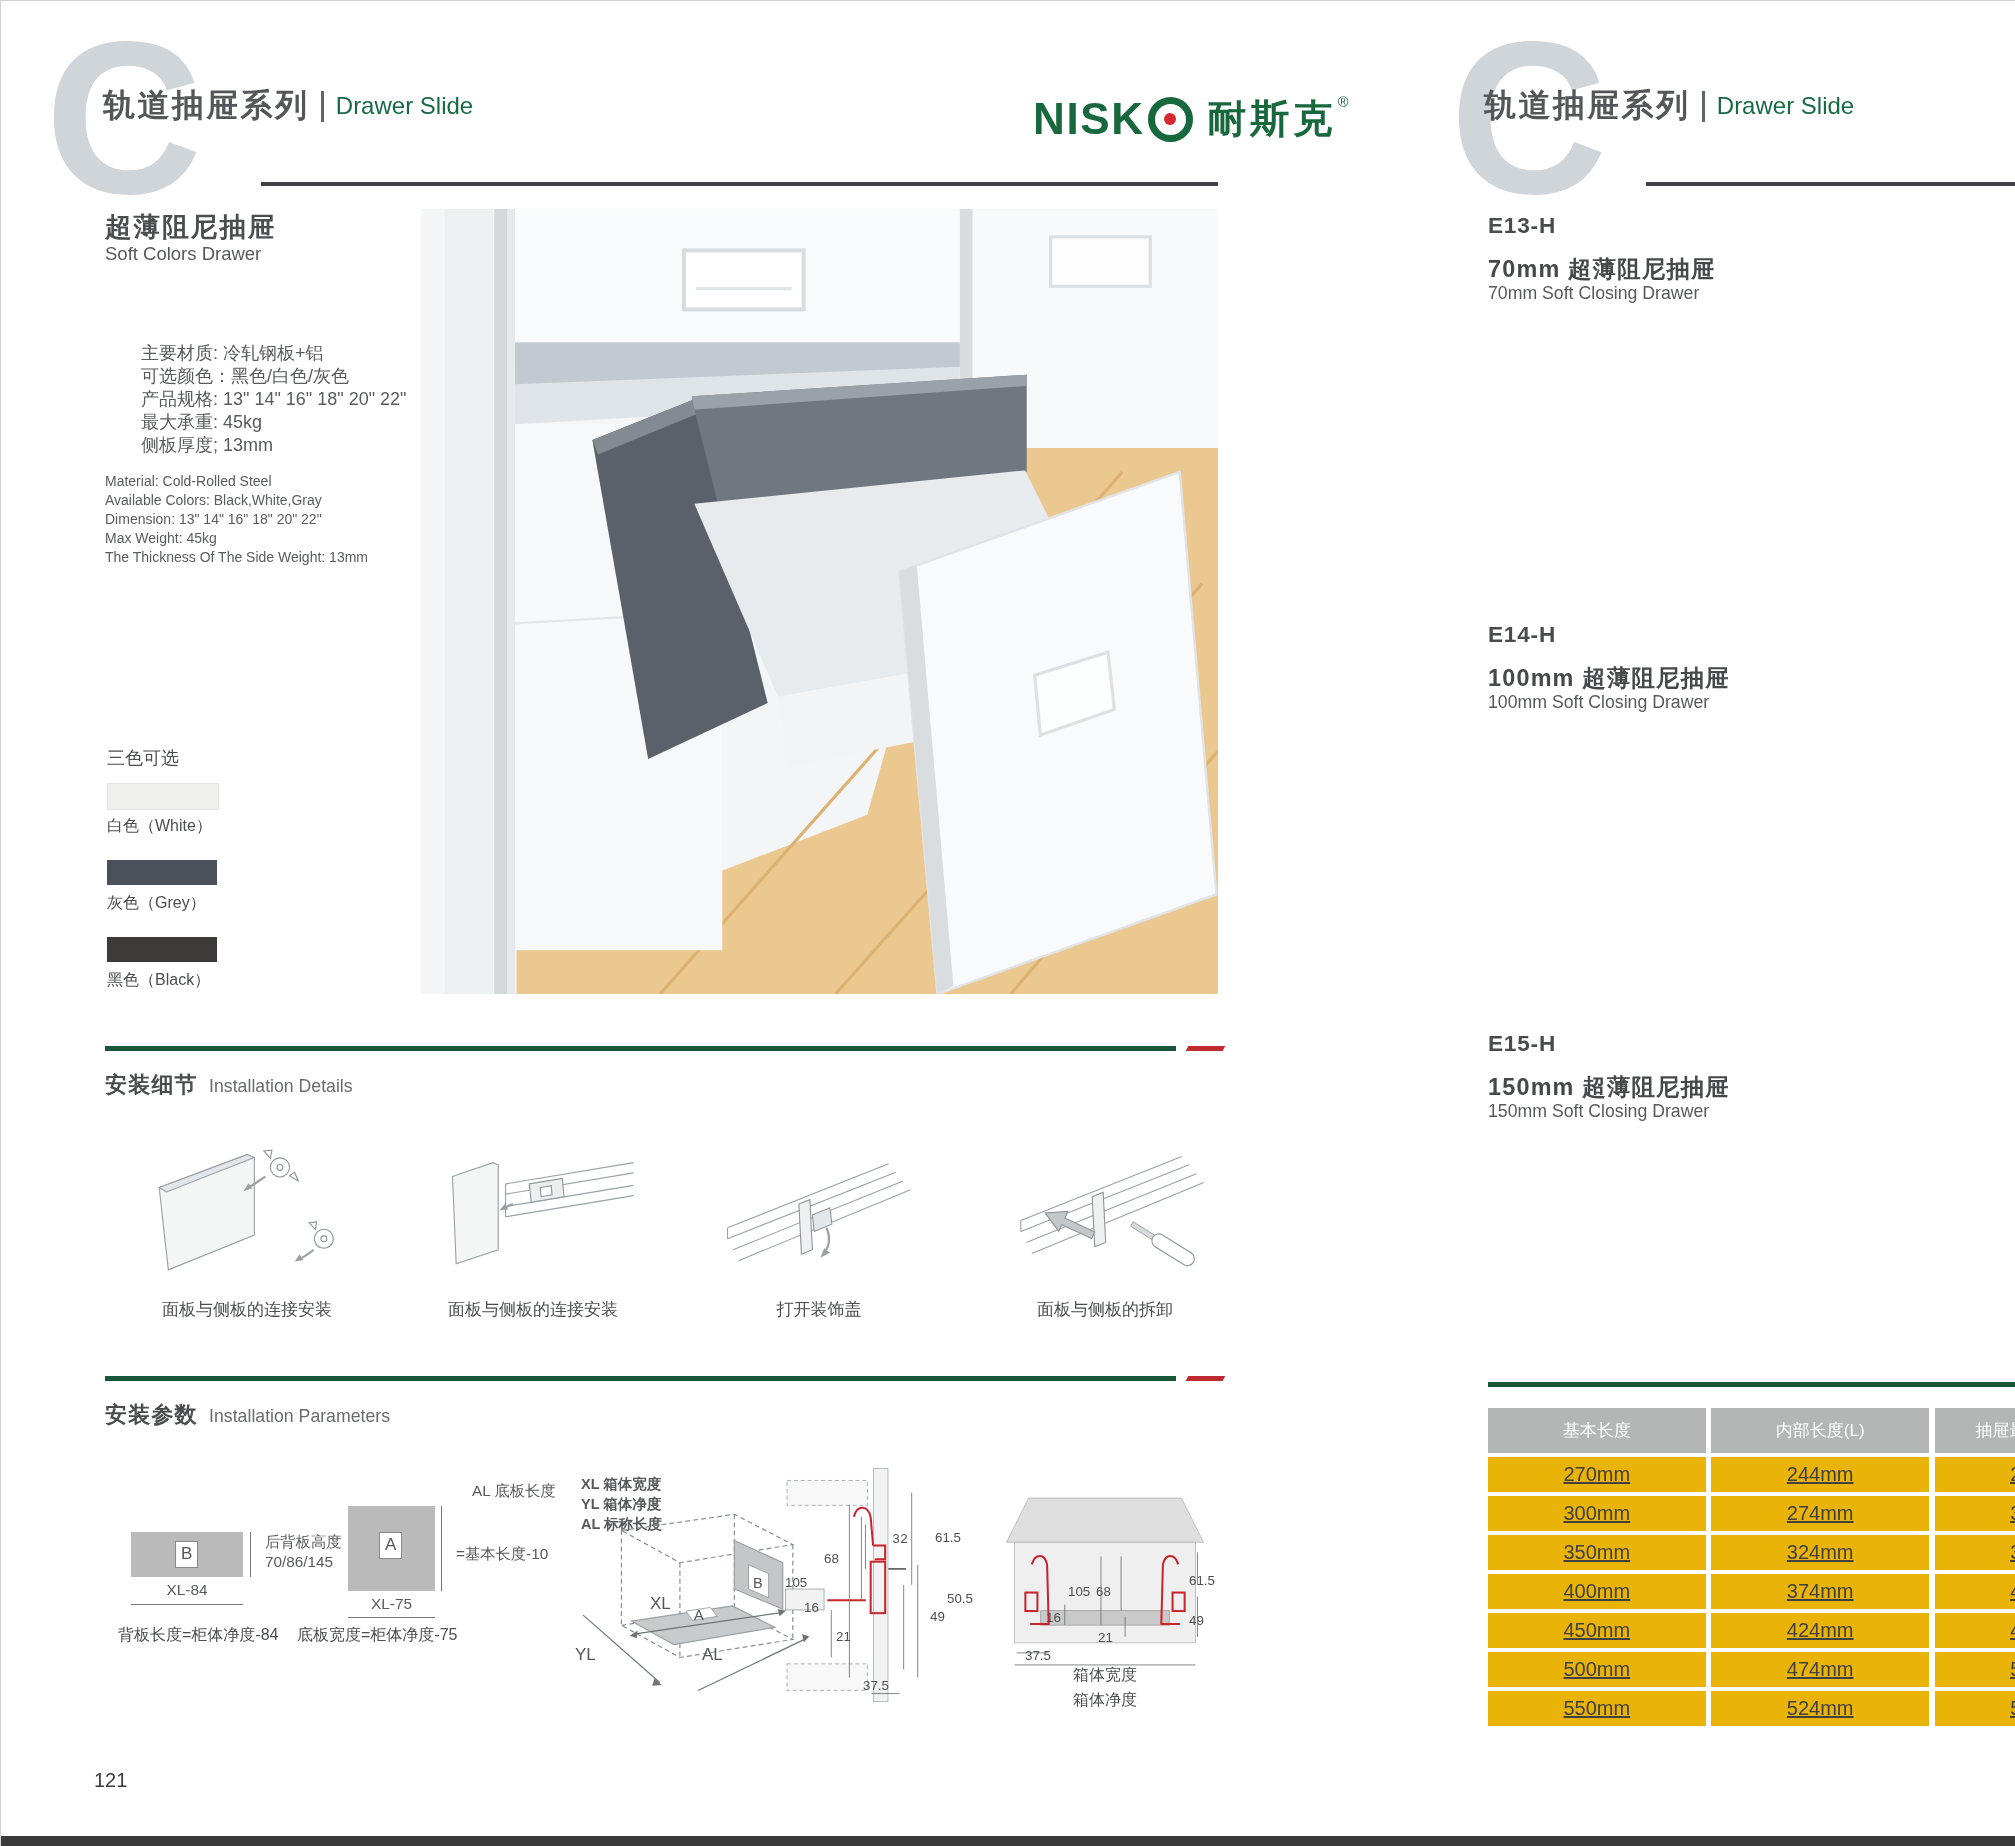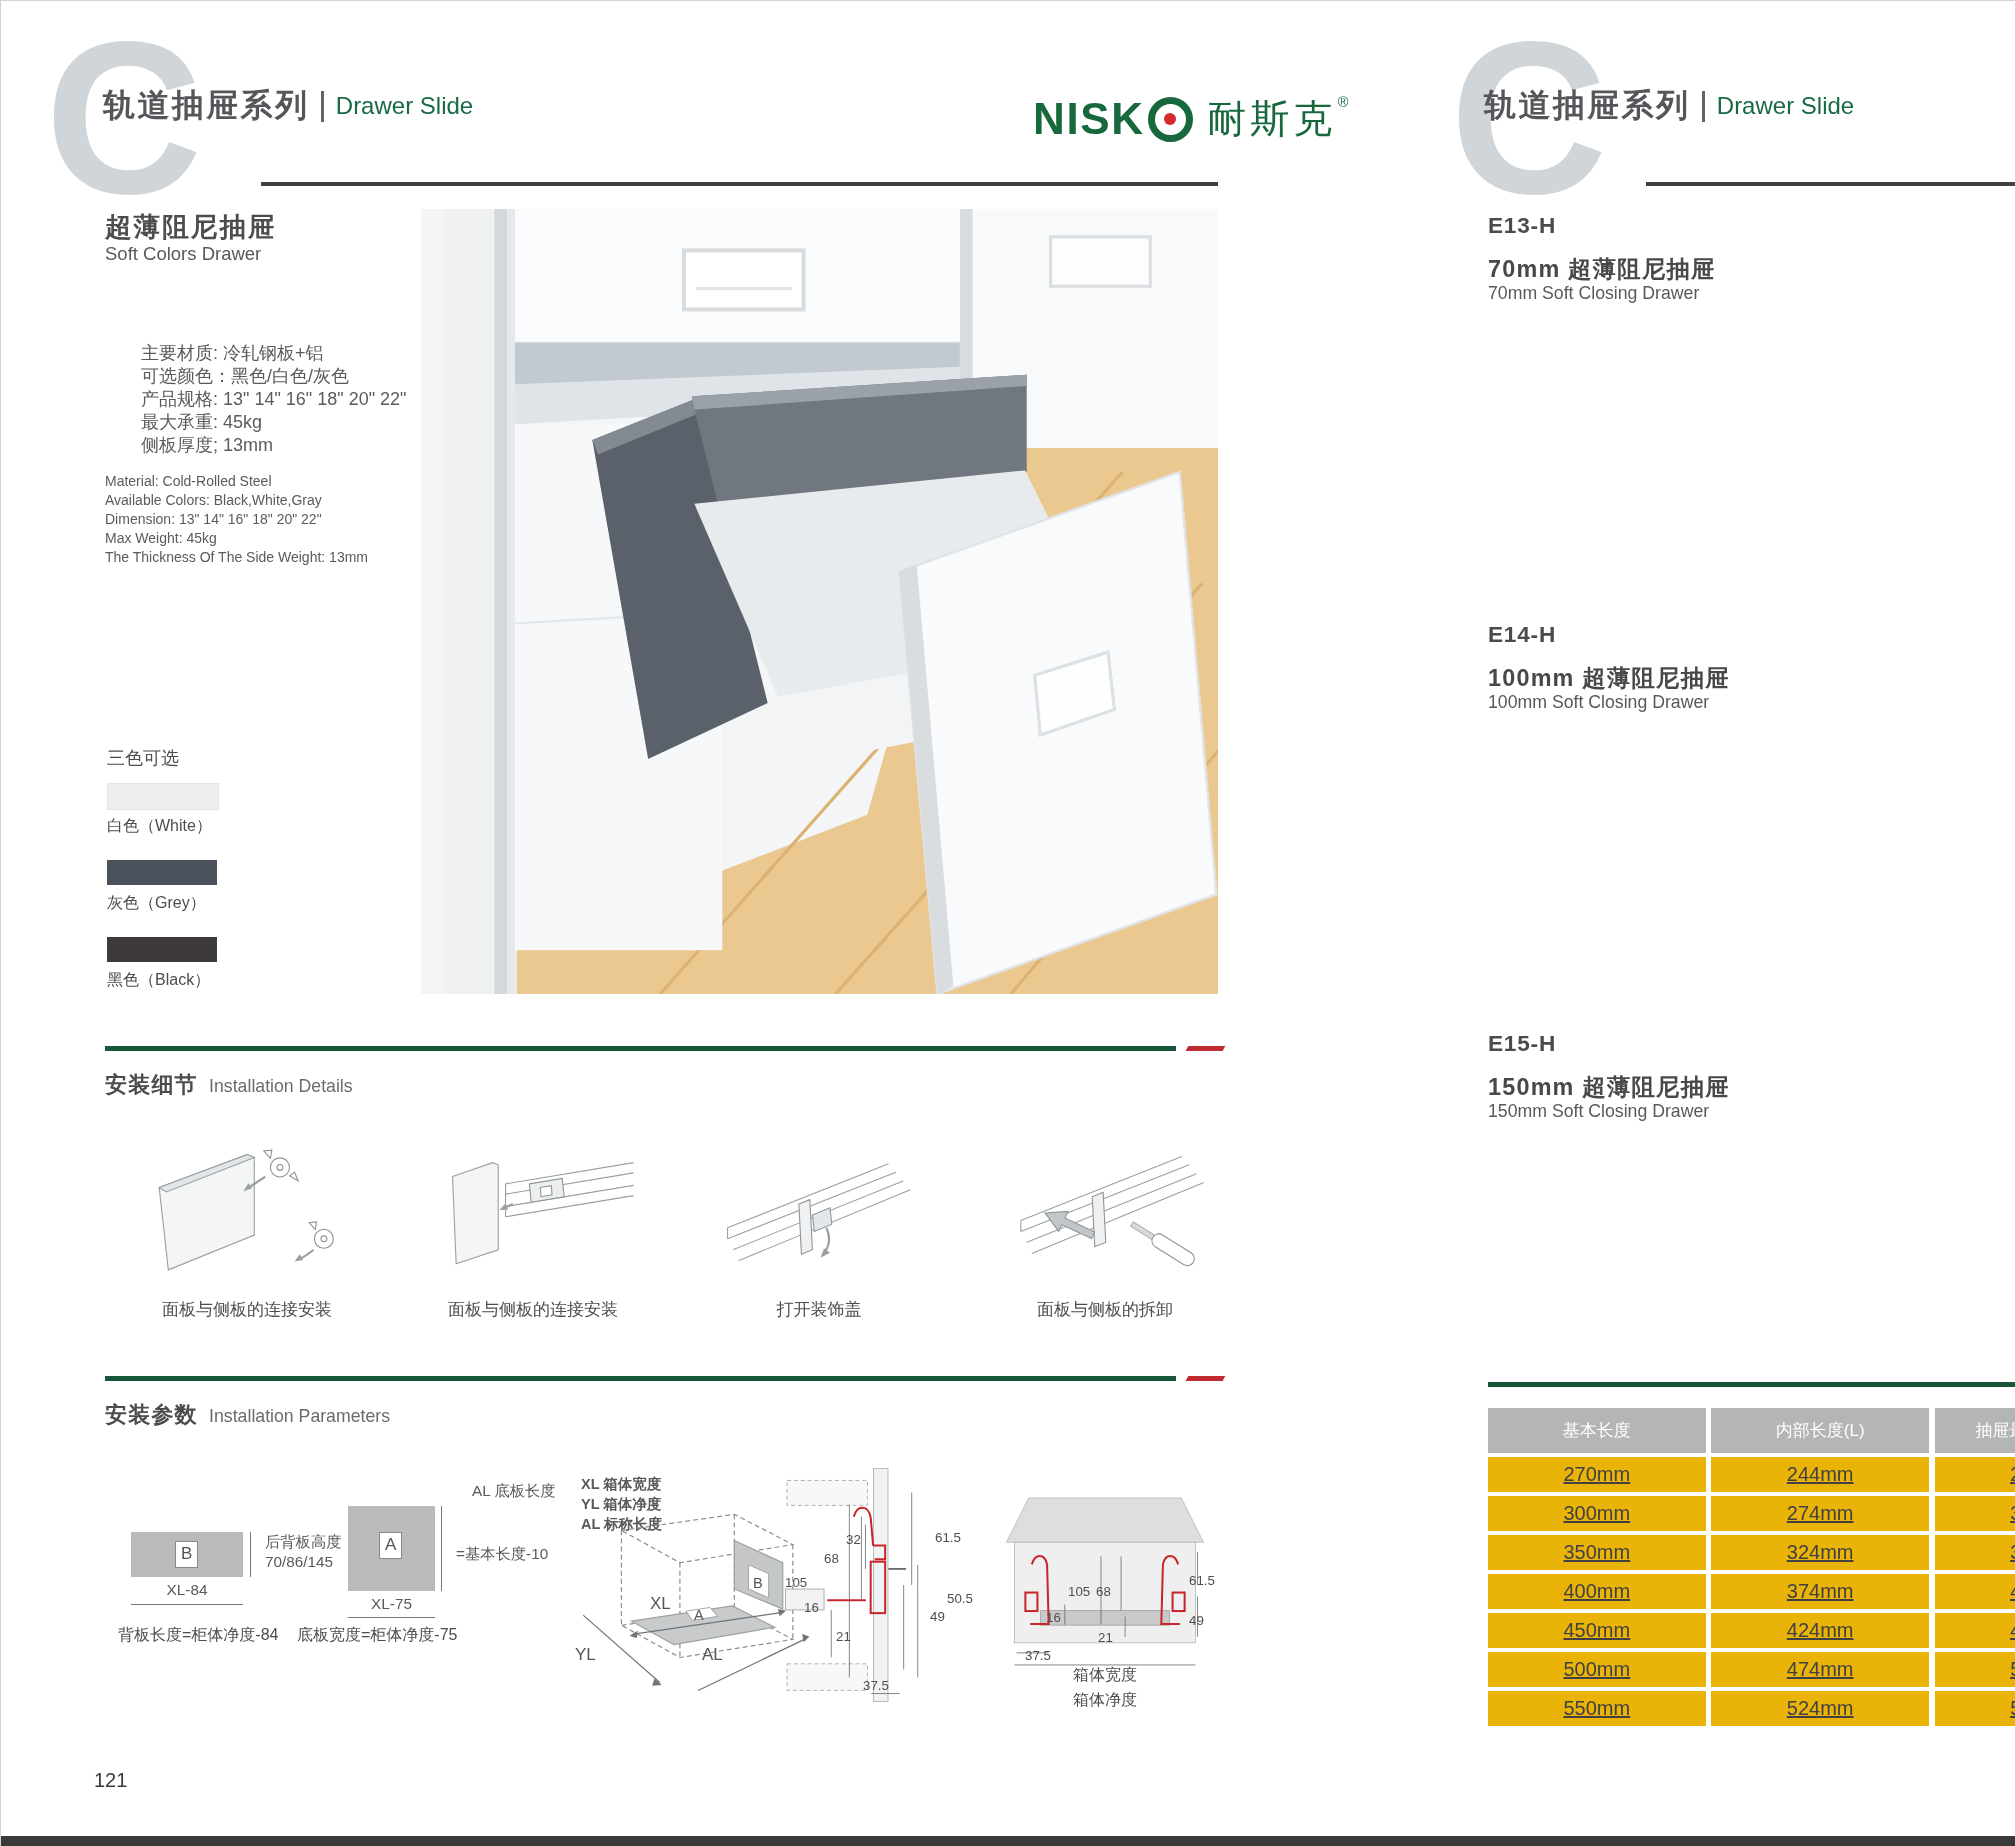--- a/index.html
+++ b/index.html
@@ -13,21 +13,21 @@
   .c-mark{position:absolute;font-size:218px;font-weight:bold;line-height:1;color:#cfd5d8;}
   .series{position:absolute;display:flex;align-items:center;height:44px;}
   .series-zh{font-size:32px;font-weight:bold;color:#55565a;letter-spacing:2.4px;white-space:nowrap;}
   .series-bar{width:2.4px;height:31px;background:#60656a;margin:0 12px;}
   .series-en{font-size:24px;color:#186a43;white-space:nowrap;}
   .header-rule{position:absolute;height:3.6px;background:#3f4144;}
   .logo{position:absolute;display:flex;align-items:center;}
   .logo-en{font-size:44px;font-weight:800;color:#17683d;letter-spacing:1.6px;}
   .logo-o{display:inline-block;width:31px;height:31px;border:7.7px solid #17683d;border-radius:50%;position:relative;margin-left:3.2px;}
   .logo-o::after{content:"";position:absolute;left:50%;top:50%;width:12px;height:12px;margin:-6px 0 0 -6px;border-radius:50%;background:#d42a2e;}
-  .logo-zh{font-size:39px;font-weight:normal;color:#17683d;margin-left:14.5px;letter-spacing:4px;white-space:nowrap;}
+  .logo-zh{font-size:39px;font-weight:bold;color:#17683d;margin-left:14.5px;letter-spacing:4px;white-space:nowrap;}
   .logo-reg{font-size:14.5px;color:#17683d;position:relative;top:-17px;margin-left:1.6px;}
   
   .ptitle-zh{position:absolute;font-size:26.6px;font-weight:bold;color:#4c4d4f;letter-spacing:2px;}
   .ptitle-en{position:absolute;font-size:18.5px;color:#58595b;}
   .spec-zh{position:absolute;font-size:18px;line-height:23px;color:#5a5b5d;white-space:nowrap;}
   .spec-en{position:absolute;font-size:14px;line-height:19px;color:#5a5b5d;white-space:nowrap;}
   .colors-title{position:absolute;font-size:18px;color:#4c4d4f;}
   .swatch{position:absolute;width:110px;height:25px;}
   .swatch-label{position:absolute;font-size:16px;color:#4c4d4f;white-space:nowrap;}
   
@@ -324,21 +324,21 @@
           <line x1="330" y1="60" x2="330" y2="290"></line>
             <line x1="345" y1="240" x2="345" y2="520"></line>
           <line x1="310" y1="290" x2="310" y2="500"></line>
           <line x1="230" y1="560" x2="300" y2="560"></line>
         </g>
         <line x1="272" y1="250" x2="316" y2="250" stroke="#555" stroke-width="4"></line>
       </svg>
     </div>
     <span class="dim-num" style="left:784px;top:1574px;">105</span>
     <span class="dim-num" style="left:823px;top:1550px;">68</span>
-    <span class="dim-num" style="left:845px;top:1531px;">32</span>
+    <span class="dim-num" style="left:891px;top:1531px;font-family:Liberation Mono, monospace;">32</span>
     <span class="dim-num" style="left:803px;top:1599px;">16</span>
     <span class="dim-num" style="left:835px;top:1628px;">21</span>
     <span class="dim-num" style="left:934px;top:1529px;">61.5</span>
     <span class="dim-num" style="left:946px;top:1590px;">50.5</span>
     <span class="dim-num" style="left:929px;top:1608px;">49</span>
     <span class="dim-num" style="left:862px;top:1677px;">37.5</span>
 
     <div class="sketch" style="left:999px;top:1491px;width:210px;height:185px;">
       <svg viewBox="0 0 520 460">
         <polygon points="70,15 450,15 505,125 15,125" fill="#dedede" stroke="#b5b5b5" stroke-width="2"></polygon>

